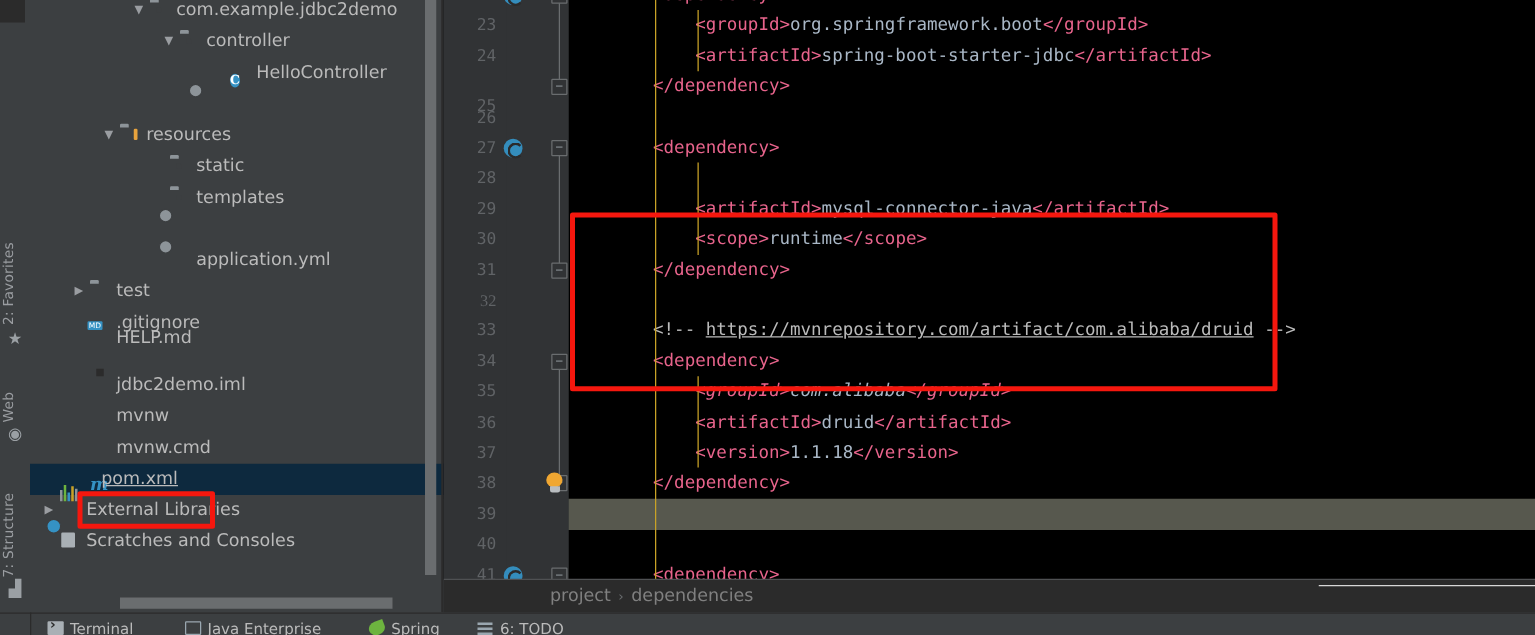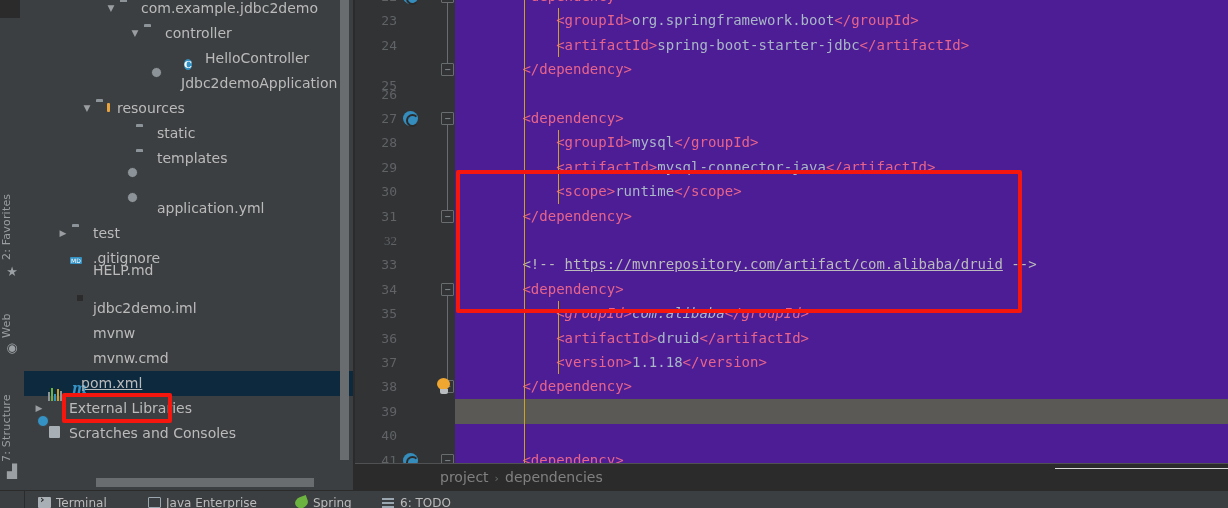--- a/index.html
+++ b/index.html
@@ -145,21 +145,21 @@
     position:absolute; left:72px; bottom:3px; width:218px; height:9px;
     background:#6a6d6f;
   }
   .panel-edge {
     position:absolute; right:0; top:0; width:2px; height:490px; background:#2b2b2b;
   }
 
   
   .editor {
     position: absolute; left: 355px; top: 0; width: 873px; height: 464px;
-    background: #4c1d95; overflow: hidden;
+    background: #000000; overflow: hidden;
   }
   .caret-line {
     position:absolute; left:0; width:873px; height:25px; background:#5c5d52;
     opacity:0.95;
   }
   .gutter {
     position:absolute; left:0; top:0; width:100px; height:464px;
     background:#313335;
   }
   .gutter-bg2 {
@@ -306,21 +306,20 @@
           <span class="arrow" style="left: 104px;">▼</span>
           <span class="ic" style="left: 120px;"><span class="ic-folder"></span></span>
           <span class="lbl" style="left: 141px;">controller</span>
         </div>
         <div class="node" style="top: 50px; position: absolute; left: 0px; right: 0px;">
           <span class="ic" style="left: 160px;"><span class="ic-class">C</span></span>
           <span class="lbl" style="left: 181px;">HelloController</span>
         </div>
         <div class="node" style="top: 75px; position: absolute; left: 0px; right: 0px;">
           <span class="ic" style="left: 136px;"><span class="ic-spring"></span></span>
-          <span class="lbl" style="left: 157px;">Jdbc2demoApplication</span>
         </div>
         <div class="node" style="top: 100px; position: absolute; left: 0px; right: 0px;">
           <span class="arrow" style="left: 56px;">▼</span>
           <span class="ic" style="left: 72px;"><span class="ic-folder src"></span></span>
           <span class="lbl" style="left: 93px;">resources</span>
         </div>
         <div class="node" style="top: 125px; position: absolute; left: 0px; right: 0px;">
           <span class="ic" style="left: 112px;"><span class="ic-folder"></span></span>
           <span class="lbl" style="left: 133px;">static</span>
         </div>
@@ -422,21 +421,20 @@
           <div class="fold-mark top" style="top: 453.6px;">−</div>
         </div>
     </div>
     <div class="code-area" id="code-area">
         <div class="cline" style="top: -16px;"><span class="tag">        &lt;dependency&gt;</span></div>
         <div class="cline" style="top: 32.8px;"><span class="tag">            &lt;artifactId&gt;</span><span class="txt">spring-boot-starter-jdbc</span><span class="tag">&lt;/artifactId&gt;</span></div>
         <div class="cline" style="top: 8.4px;"><span class="tag">            &lt;groupId&gt;</span><span class="txt">org.springframework.boot</span><span class="tag">&lt;/groupId&gt;</span></div>
         <div class="cline" style="top: 57.2px;"><span class="tag">        &lt;/dependency&gt;</span></div>
         <div class="cline" style="top: 81.6px;"></div>
         <div class="cline" style="top: 106px;"><span class="tag">        &lt;dependency&gt;</span></div>
-        <div class="cline" style="top: 130.4px;"><span class="tag">            &lt;groupId&gt;</span><span class="txt">mysql</span><span class="tag">&lt;/groupId&gt;</span></div>
         <div class="cline" style="top: 154.8px;"><span class="tag">            &lt;artifactId&gt;</span><span class="txt">mysql-connector-java</span><span class="tag">&lt;/artifactId&gt;</span></div>
         <div class="cline" style="top: 179.2px;"><span class="tag">            &lt;scope&gt;</span><span class="txt">runtime</span><span class="tag">&lt;/scope&gt;</span></div>
         <div class="cline" style="top: 203.6px;"><span class="tag">        &lt;/dependency&gt;</span></div>
         <div class="cline" style="top: 228px;"></div>
         <div class="cline" style="top: 252.4px;"><span class="cmt">        &lt;!-- </span><span class="cmt"><u>https://mvnrepository.com/artifact/com.alibaba/druid</u></span><span class="cmt"> --&gt;</span></div>
         <div class="cline" style="top: 276.8px;"><span class="tag">        &lt;dependency&gt;</span></div>
         <div class="cline" style="top: 301.2px; font-style: italic;"><span class="tag">            &lt;groupId&gt;</span><span class="txt">com.alibaba</span><span class="tag">&lt;/groupId&gt;</span></div>
         <div class="cline" style="top: 325.6px;"><span class="tag">            &lt;artifactId&gt;</span><span class="txt">druid</span><span class="tag">&lt;/artifactId&gt;</span></div>
         <div class="cline" style="top: 350px;"><span class="tag">            &lt;version&gt;</span><span class="txt">1.1.18</span><span class="tag">&lt;/version&gt;</span></div>
         <div class="cline" style="top: 374.4px;"><span class="tag">        &lt;/dependency&gt;</span></div>

